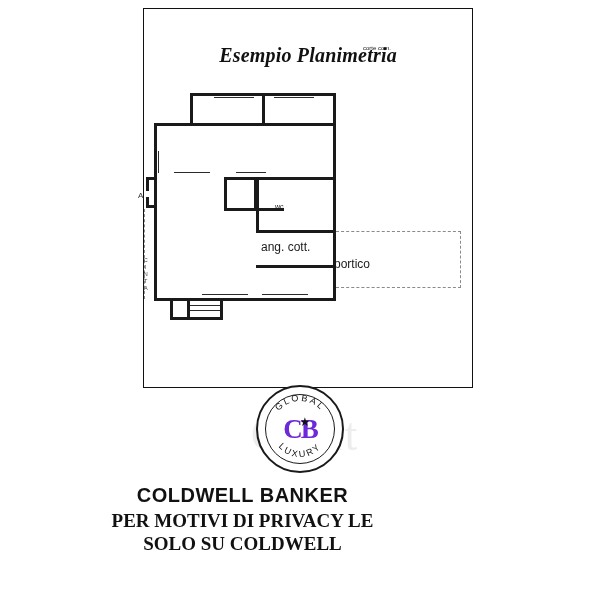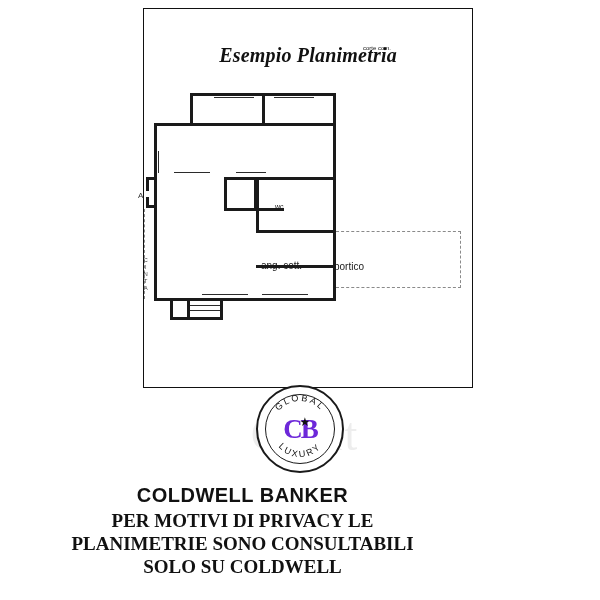--- a/index.html
+++ b/index.html
@@ -76,22 +76,21 @@
     border-left: 1px dashed #8a8a8a;
   }
   .room-label {
     position: absolute;
     font-family: "Liberation Sans", sans-serif;
     font-size: 7px;
     color: #1a1a1a;
     white-space: nowrap;
   }
   .room-label.big {
-    font-size: 10px;
-    margin-top: 20px;
+    font-size: 12px;
   }
   .side-label {
     position: absolute;
     font-family: "Liberation Sans", sans-serif;
     font-size: 5.5px;
     color: #444;
     line-height: 7px;
     letter-spacing: 0.5px;
     text-align: center;
     width: 8px;
@@ -253,21 +252,21 @@
     <div class="thin" style="left:14px;  top:142px; width:1px; height:22px;"></div>
 
     <div class="dash-h" style="left:192px; top:222px; width:125px;"></div>
     <div class="dash-h" style="left:192px; top:278px; width:125px;"></div>
     <div class="dash-v" style="left:316px; top:222px; height:57px;"></div>
 
     <div class="dash-v" style="left:0px; top:200px; height:90px;"></div>
 
     <div class="room-label" style="left:131px; top:194px;">wc</div>
     <div class="room-label big" style="left:117px; top:231px;">ang. cott.</div>
-    <div class="room-label big" style="left:186px; top:232px; left:190px;">portico</div>
+    <div class="room-label big" style="left:186px; top:248px; left:190px;">portico</div>
 
     <div class="side-label" style="left:-2px; top:248px;">C I N T A</div>
 
     <div class="arrow-mark" style="left:-6px; top:182px;">A</div>
   </div>
 
   <div class="watermark">CB.it</div>
 
   <div class="logo-wrap">
     <div class="logo-outer"></div>
@@ -284,17 +283,16 @@
         <textPath href="#arcBot" startOffset="50%" text-anchor="middle">LUXURY</textPath>
       </text>
     </svg>
     <div class="logo-cb">CB</div>
     <div class="logo-star">★</div>
   </div>
 
   <div class="notice">
     <div class="brand">COLDWELL BANKER</div>
     <div class="line">PER MOTIVI DI PRIVACY LE</div>
-    <div class="line">PLANIMETRIE SONO CONSULTABILI</div>
     <div class="line">SOLO SU COLDWELL</div>
   </div>
 
 </div>
 
 </body></html>

